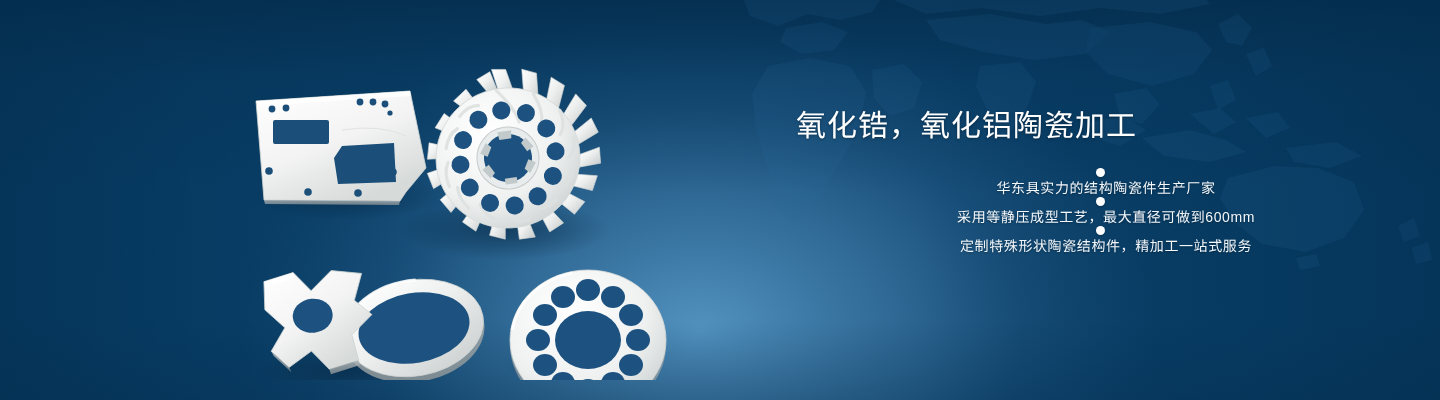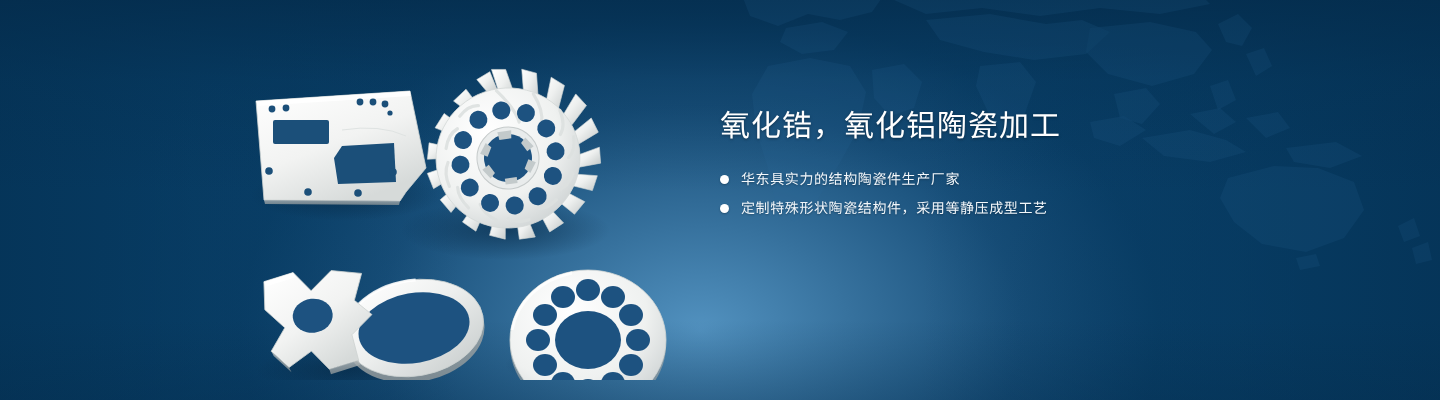--- a/index.html
+++ b/index.html
@@ -67,21 +67,21 @@
     width: 760px;
     height: 300px;
     opacity: 0.26;
     pointer-events: none;
   }
   .bg-map svg { display: block; width: 100%; height: 100%; }
 
   
   .text-block {
     position: absolute;
-    left: 720px;
+    left: 796px;
     top: 106px;
     width: 620px;
   }
   .headline {
     font-size: 30px;
     line-height: 40px;
     letter-spacing: 1px;
     color: #ffffff;
     font-weight: normal;
     margin: 0 0 22px 0;
@@ -91,20 +91,21 @@
   .bullets {
     list-style: none;
     margin: 0;
     padding: 0;
   }
   .bullet-row {
     display: flex;
     align-items: center;
     height: 22px;
     margin-bottom: 7px;
+    flex-direction: column;
   }
   .bullet-dot {
     width: 9px;
     height: 9px;
     border-radius: 50%;
     background: #ffffff;
     flex: 0 0 auto;
     margin-right: 12px;
     box-shadow: 0 1px 2px rgba(0,0,0,0.25);
   }
@@ -343,18 +344,22 @@
 
   <div class="text-block">
     <h1 class="headline">氧化锆，氧化铝陶瓷加工</h1>
     <ul class="bullets">
       <li class="bullet-row">
         <span class="bullet-dot"></span>
         <span class="bullet-text">华东具实力的结构陶瓷件生产厂家</span>
       </li>
       <li class="bullet-row">
         <span class="bullet-dot"></span>
-        <span class="bullet-text">定制特殊形状陶瓷结构件，采用等静压成型工艺</span>
+        <span class="bullet-text">采用等静压成型工艺，最大直径可做到600mm</span>
+      </li>
+      <li class="bullet-row">
+        <span class="bullet-dot"></span>
+        <span class="bullet-text">定制特殊形状陶瓷结构件，精加工一站式服务</span>
       </li>
     </ul>
   </div>
 
 </div>
 
 </body></html>

